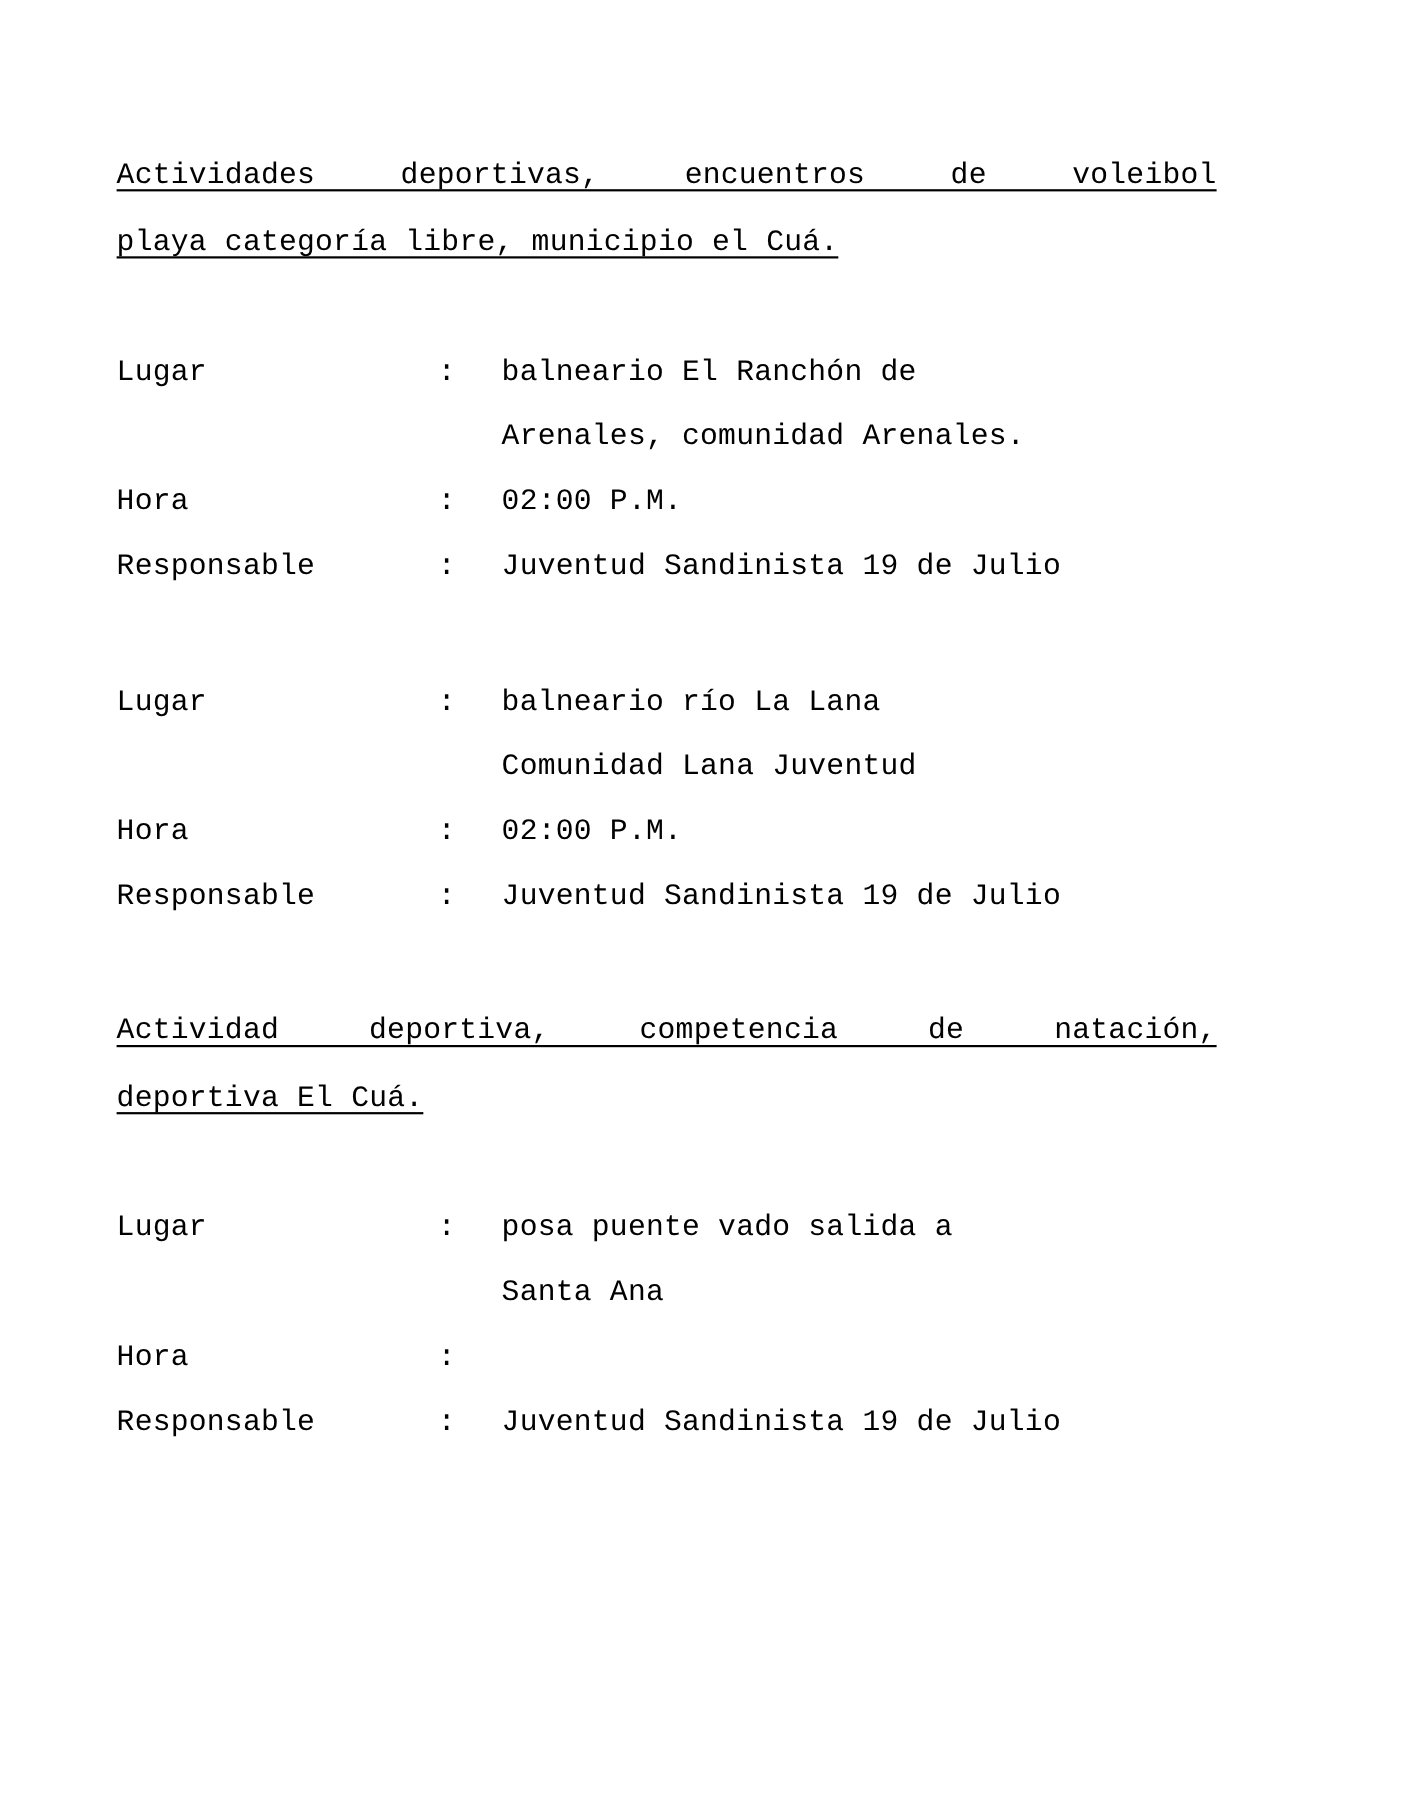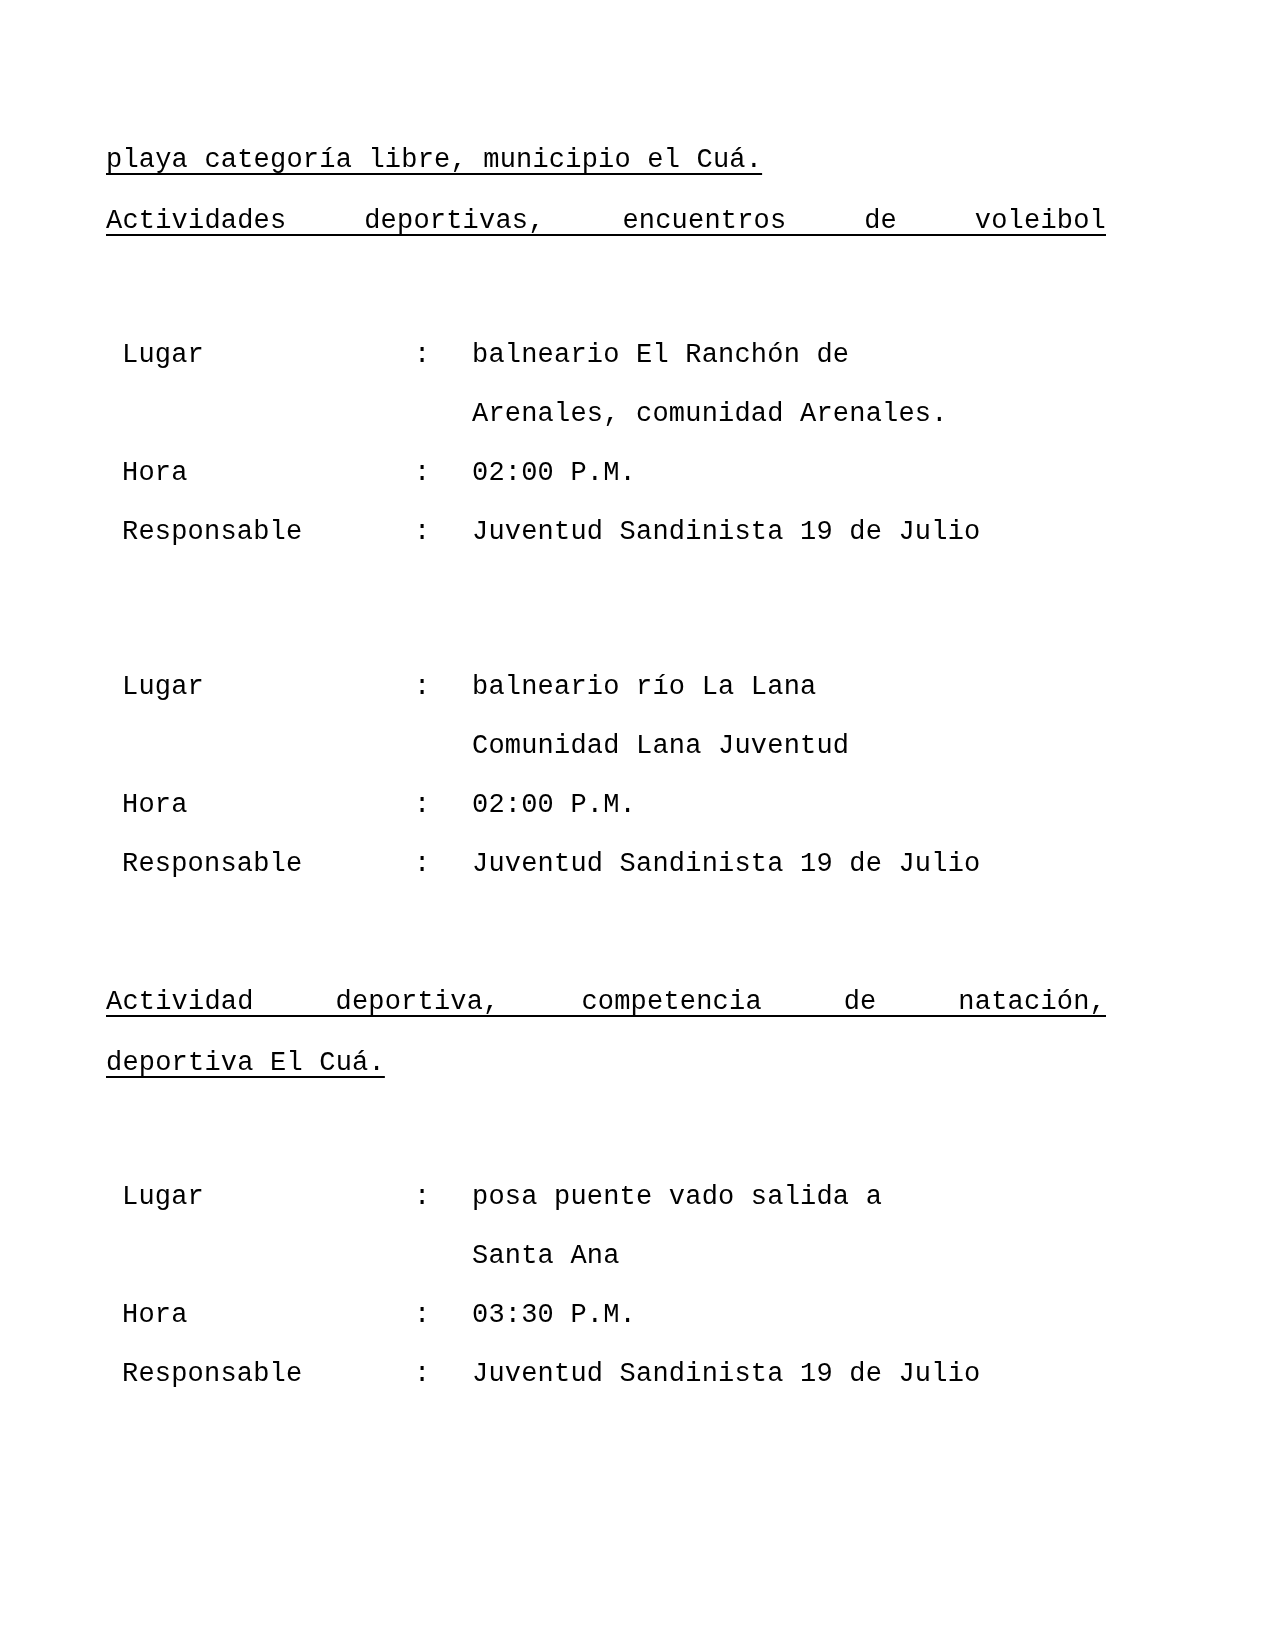--- a/index.html
+++ b/index.html
@@ -49,21 +49,21 @@
     white-space: normal;
   }
 
   .heading .hline.last {
     text-align-last: left;
     display: inline-block;
   }
 
   
   .block {
-    margin: 16px;
+    margin: 0;
   }
 
   .row {
     display: flex;
     align-items: baseline;
     font-size: 27px;
     line-height: 59px;
     letter-spacing: 0.2px;
     white-space: pre;
   }
@@ -90,22 +90,22 @@
   .spacer-lg { height: 64px; }
   .spacer-xl { height: 62px; }
 </style>
 </head>
 <body>
 
 <div class="page">
   <div class="content">
 
     <div class="heading">
+      <span class="hline">Actividades deportivas, encuentros de voleibol</span>
       <span class="hline last">playa categoría libre, municipio el Cuá.</span>
-      <span class="hline">Actividades deportivas, encuentros de voleibol</span>
     </div>
 
     <div class="spacer-md"></div>
 
     <div class="block">
       <div class="row">
         <span class="label">Lugar</span>
         <span class="sep">:</span>
         <span class="value">balneario El Ranchón de</span>
       </div>
@@ -167,21 +167,20 @@
         <span class="value">posa puente vado salida a</span>
       </div>
       <div class="row cont">
         <span class="label">Lugar</span>
         <span class="sep">:</span>
         <span class="value">Santa Ana</span>
       </div>
       <div class="row">
         <span class="label">Hora</span>
         <span class="sep">:</span>
-        <span class="value">03:30 P.M.</span>
       </div>
       <div class="row">
         <span class="label">Responsable</span>
         <span class="sep">:</span>
         <span class="value">Juventud Sandinista 19 de Julio</span>
       </div>
     </div>
 
   </div>
 </div>

